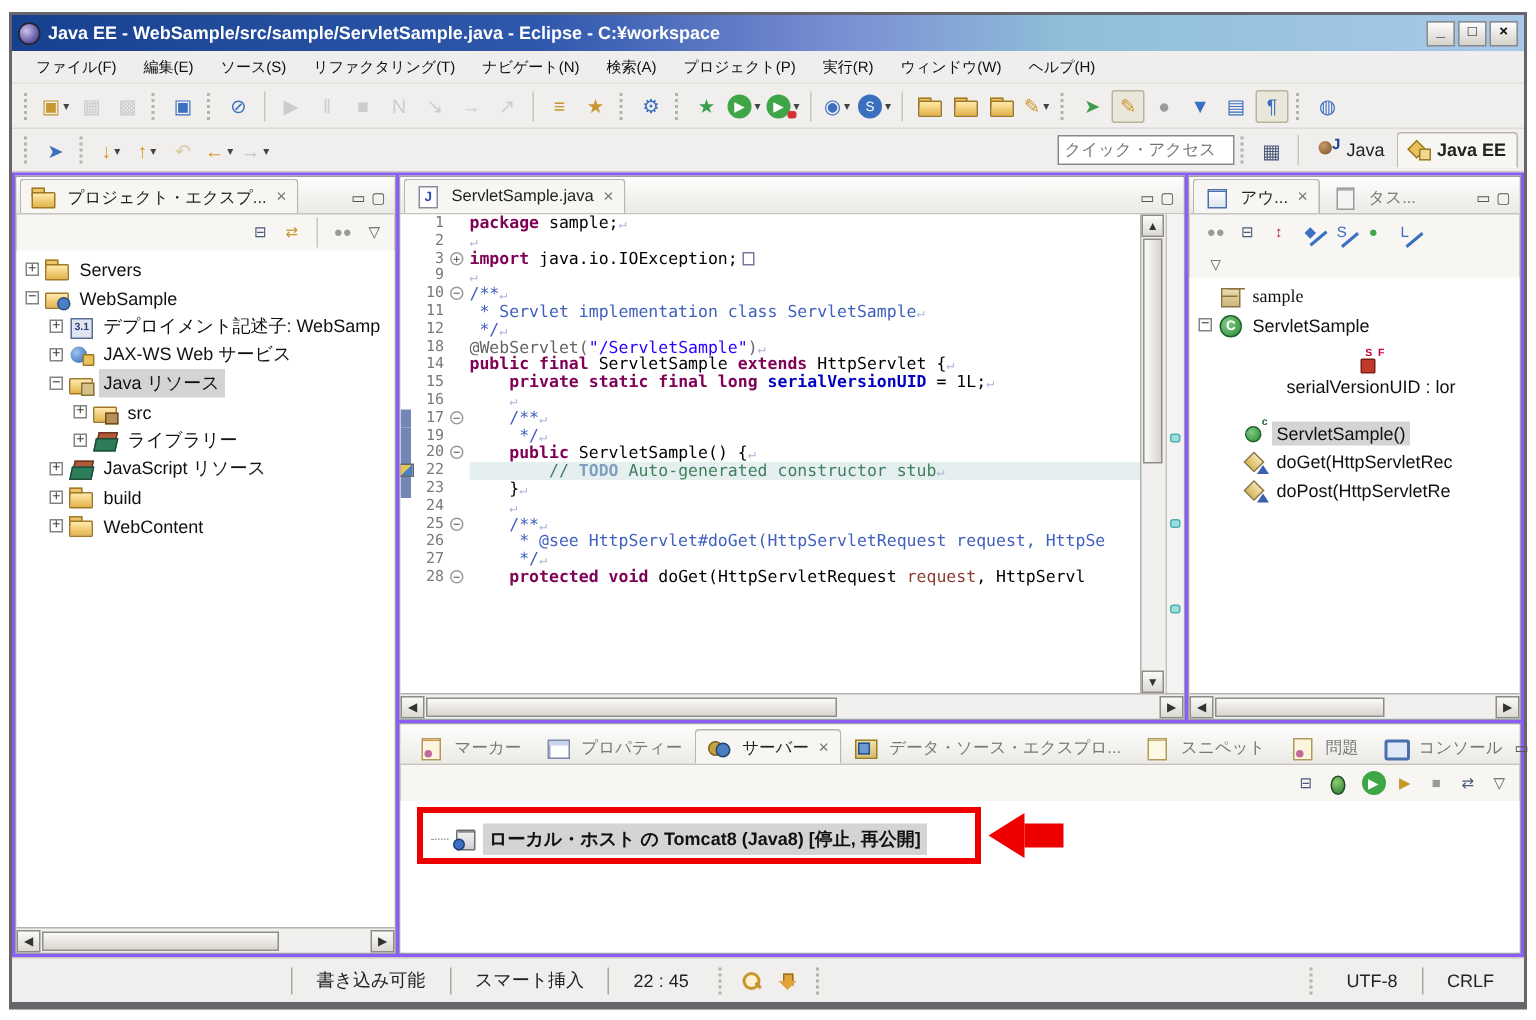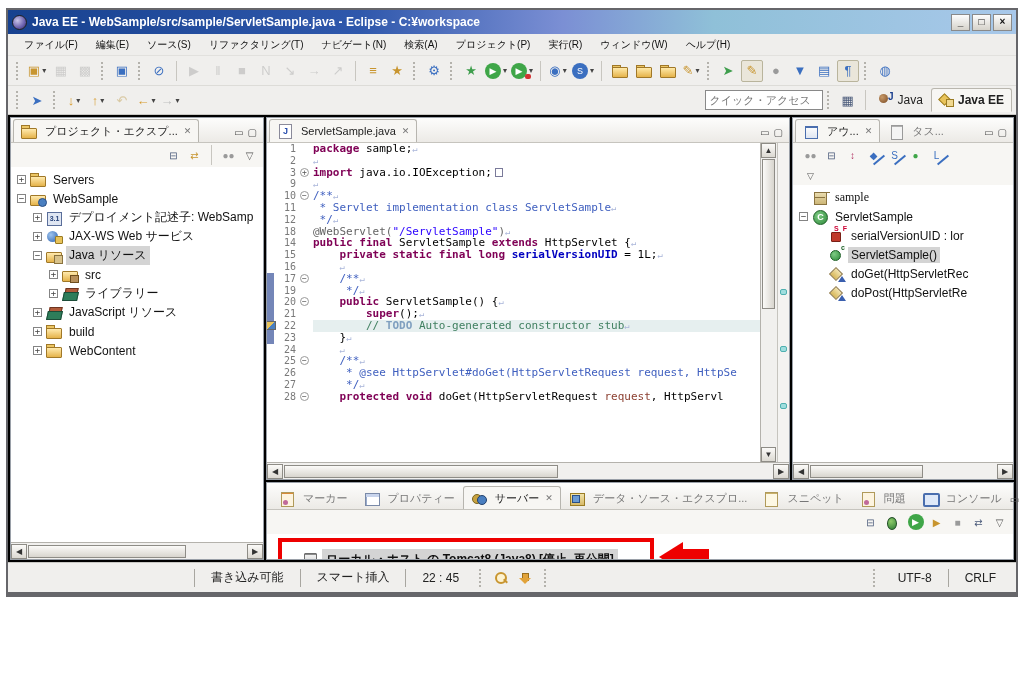--- a/index.html
+++ b/index.html
@@ -1,18 +1,18 @@
 <!DOCTYPE html>
 <html><head>
 <meta charset="utf-8">
 <style>
 *{box-sizing:border-box;margin:0;padding:0}
 html,body{width:1024px;height:680px;background:#fff;font-family:"Liberation Sans","DejaVu Sans",sans-serif;overflow:hidden}
 .stage{position:relative;width:1024px;height:680px;background:#fff}
-.win{position:absolute;left:6px;top:8px;width:1012px;height:589px;border:2px solid #66666a;border-bottom-width:5px;background:#f0efed;display:flex;flex-direction:column}
+.win{position:absolute;left:6px;top:8px;width:1012px;height:665px;border:2px solid #66666a;border-bottom-width:5px;background:#f0efed;display:flex;flex-direction:column}
 
 .titlebar{height:24px;background:linear-gradient(90deg,#17418f 0%,#2f58ac 35%,#7b8fd4 55%,#8fc0d8 70%,#a8c8ea 100%);display:flex;align-items:center;padding:0 4px;flex:none}
 .title{color:#fff;font-weight:bold;font-size:12px;margin-left:5px;flex:1;white-space:nowrap;overflow:hidden}
 .eclipse-logo{width:15px;height:15px;border-radius:50%;background:radial-gradient(circle at 35% 35%,#c9c4e8,#6a5fae 60%,#2e2a55);border:1px solid #222;flex:none}
 .winbtns{display:flex;gap:2px}
 .wb{width:19px;height:17px;background:linear-gradient(#fdfdfd,#d5d2ca);border:1px solid #8a8a8a;font-size:10px;font-weight:bold;color:#111;line-height:14px;text-align:center;cursor:default}
 
 .menubar{height:22px;background:#efeeec;display:flex;align-items:center;padding-left:8px;gap:2px;flex:none;border-bottom:1px solid #e2e1de}
 .mi{font-size:10px;color:#111;padding:2px 8px;white-space:nowrap}
 
@@ -34,21 +34,21 @@
 .qa{width:118px;height:20px;border:1px solid #898989;font-size:11px;padding:0 4px;color:#333;background:#fff}
 .persp{display:flex;align-items:center;gap:4px;height:24px;padding:0 7px;border:1px solid transparent;background:transparent;font-size:12px;color:#222;cursor:default}
 .persp.active{background:#f7f6f3;border-color:#b9b6ae;border-bottom-color:#f7f6f3;border-radius:3px 3px 0 0;font-weight:bold}
 .pj{width:15px;height:15px;position:relative}
 .pj::before{content:"";position:absolute;left:0;top:1px;width:9px;height:9px;border-radius:50%;background:radial-gradient(circle at 35% 35%,#c89a6a,#7a4a22)}
 .pj::after{content:"J";position:absolute;right:0;top:-2px;font-size:10px;font-weight:bold;color:#1a3f8f}
 .pee{width:15px;height:15px;position:relative}
 .pee::before{content:"";position:absolute;left:1px;top:2px;width:7px;height:7px;background:#e8c35a;border:1px solid #9a7b23;transform:rotate(45deg)}
 .pee::after{content:"";position:absolute;right:0;bottom:1px;width:6px;height:6px;background:#f0d890;border:1px solid #9a7b23}
 
-.main{flex:1;display:flex;gap:2px;padding:2px;min-height:0;background:#000000}
+.main{flex:1;display:flex;gap:2px;padding:2px;min-height:0;background:#8b5cf6}
 .panel{background:#f7f6f3;border:1px solid #9aa0a8;display:flex;flex-direction:column;min-width:0;min-height:0}
 .phead{height:25px;background:linear-gradient(#fdfdfc,#eceae6);border-bottom:1px solid #c6c4be;display:flex;align-items:flex-end;padding:0 2px;flex:none}
 .ptab{display:flex;align-items:center;gap:4px;height:23px;padding:0 7px;background:#f7f6f3;border:1px solid #b7b5af;border-bottom:none;border-radius:3px 3px 0 0;font-size:11px;color:#222;white-space:nowrap}
 .ptab.inact{background:transparent;border-color:transparent;color:#777}
 .tclose{font-size:9px;color:#777;margin-left:2px}
 .minmax{margin-left:auto;display:flex;gap:4px;align-items:center;padding:0 4px 4px 0;font-size:10px;color:#555}
 .vtools{height:24px;display:flex;align-items:center;justify-content:flex-end;padding:0 4px;gap:2px;flex:none}
 .vbtn{min-width:19px;height:19px;display:flex;align-items:center;justify-content:center;font-size:11px;border:1px solid transparent;background:transparent;position:relative;cursor:default}
 .strike::after{content:"";position:absolute;left:2px;top:9px;width:14px;height:2px;background:#3b6fc0;transform:rotate(-40deg)}
 
@@ -522,26 +522,20 @@
                   </div>
                   <div class="crow">
                     <span class="rng on"></span>
                     <span class="lnum">20</span>
                     <span class="fold">
                       <span class="fc">−</span>
                     </span>
                     <span class="ltext"><span class="sp">    </span><span class="sk">public</span><span class="sp"> ServletSample() {</span><span class="ret">↵</span></span>
                   </div>
                   <div class="crow">
-                    <span class="rng on"></span>
-                    <span class="lnum">21</span>
-                    <span class="fold"></span>
-                    <span class="ltext"><span class="sp">        </span><span class="sk">super</span><span class="sp">();</span><span class="ret">↵</span></span>
-                  </div>
-                  <div class="crow">
                     <span class="rng on">
                       <span class="mk"></span>
                     </span>
                     <span class="lnum">22</span>
                     <span class="fold"></span>
                     <span class="ltext cur"><span class="sg">        // </span><span class="std">TODO</span><span class="sg"> Auto-generated constructor stub</span><span class="ret">↵</span></span>
                   </div>
                   <div class="crow">
                     <span class="rng on"></span>
                     <span class="lnum">23</span>
@@ -650,28 +644,28 @@
                 <div class="trow" style="padding-left: 6px; font-family: Liberation Serif, serif;">
                   <span class="exp none"></span>
                   <span class="ti i-package"></span>
                   <span class="tl">sample</span>
                 </div>
                 <div class="trow" style="padding-left: 6px;">
                   <span class="exp">−</span>
                   <span class="ti i-class"></span>
                   <span class="tl">ServletSample</span>
                 </div>
-                <div class="trow" style="padding-left: 22px;">
+                <div class="trow" style="padding-left: 22px; flex-direction: column;">
                   <span class="exp none"></span>
                   <span class="ti i-field">
                     <span class="dec sf">S F</span>
                   </span>
                   <span class="tl">serialVersionUID : lor</span>
                 </div>
-                <div class="trow" style="padding-left: 22px;">
+                <div class="trow" style="padding-left: 22px; margin-top: 34px;">
                   <span class="exp none"></span>
                   <span class="ti i-constructor">
                     <span class="dec cc">c</span>
                   </span>
                   <span class="tl sel">ServletSample()</span>
                 </div>
                 <div class="trow" style="padding-left: 22px;">
                   <span class="exp none"></span>
                   <span class="ti i-method">
                     <span class="dec ov"></span>

